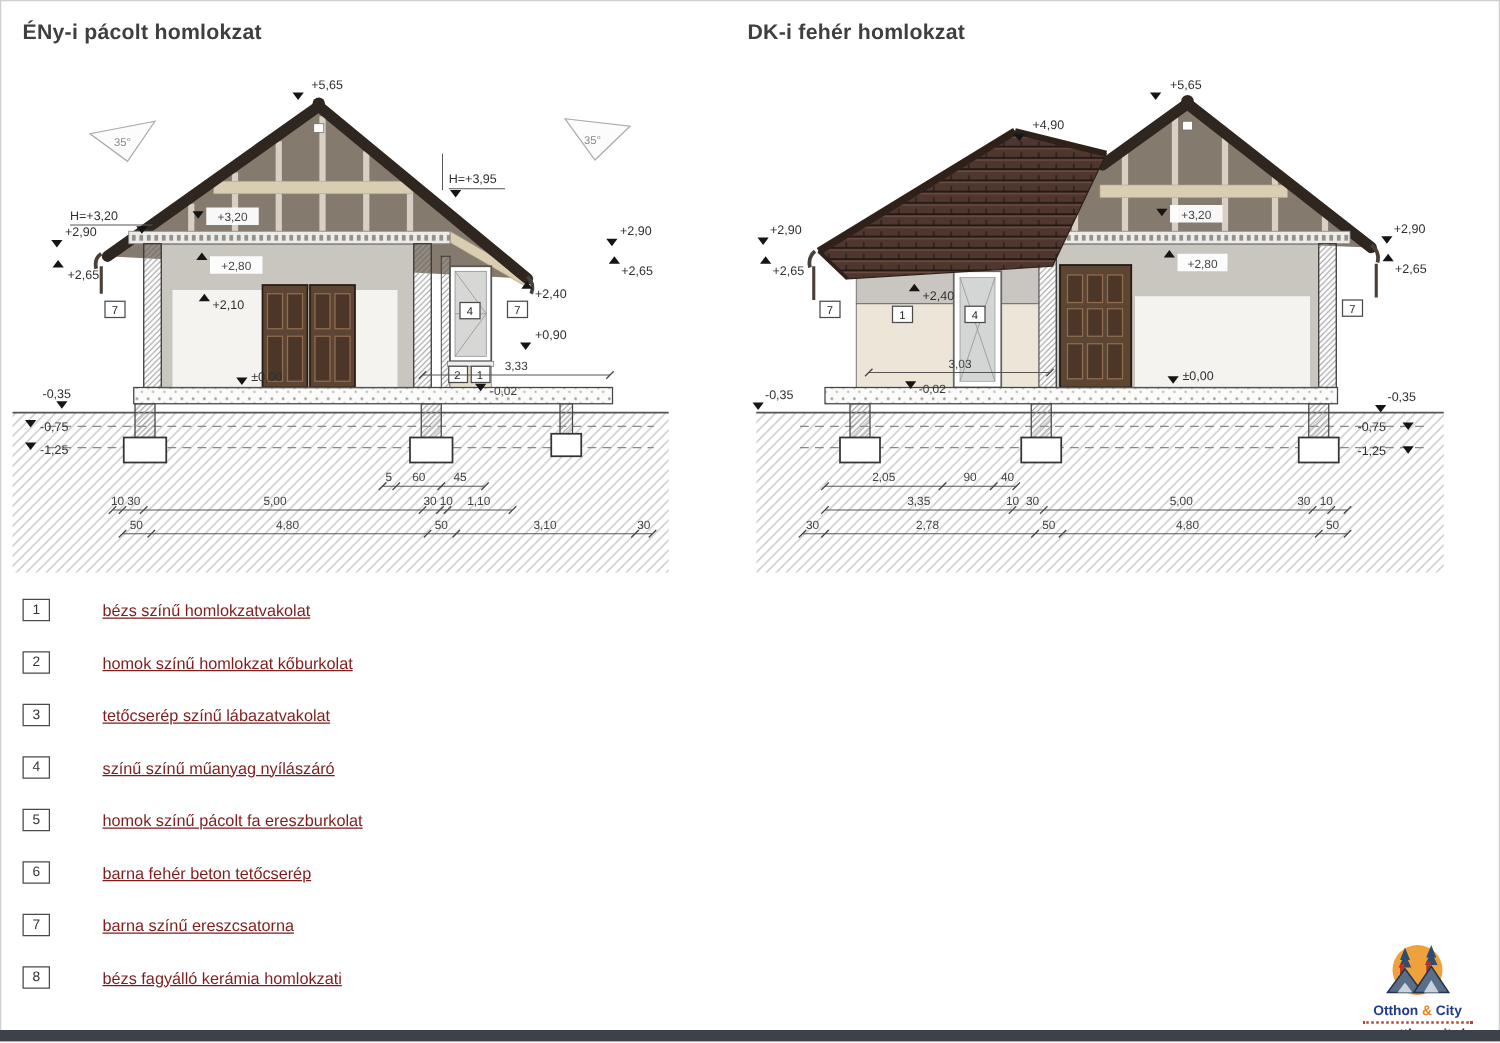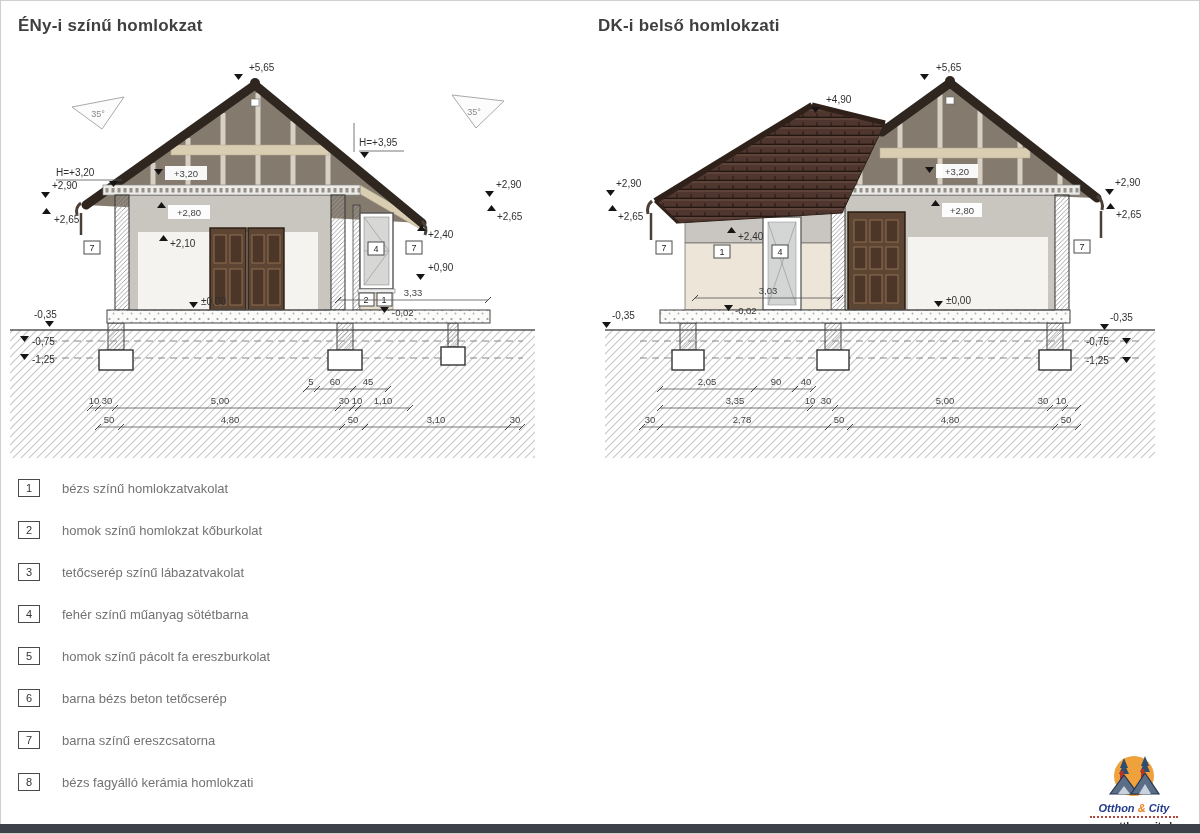--- a/index.html
+++ b/index.html
@@ -20,37 +20,37 @@
   .wbox{fill:#fff;opacity:.95;}
   .dimline{stroke:#555;stroke-width:.8;}
   .tick{stroke:#444;stroke-width:1;}
   .thin{stroke:#555;stroke-width:.8;fill:none;}
   
   #legend{position:absolute;left:18px;top:476px;width:520px;}
   .lrow{display:flex;align-items:center;height:24px;margin-bottom:18px;}
   .lbox{width:20px;height:16px;border:1.3px solid #4a4a4a;background:#fff;
         display:flex;align-items:center;justify-content:center;
         font-size:11px;color:#333;flex:0 0 auto;}
-  .llab{margin-left:22px;font-size:13px;color:#737373;}
+  .llab{margin-left:42px;font-size:13px;color:#7f1d1d;text-decoration:underline;}
   
   #footer{position:absolute;right:10px;top:750px;width:112px;text-align:center;}
-  .brand{font-size:11px;font-weight:bold;color:#223a8c;line-height:12px;font-style:italic;}
+  .brand{font-size:11px;font-weight:bold;color:#223a8c;line-height:12px;}
   .brand .amp{color:#e8821e;}
   .tagline{margin:2px auto 2px auto;width:88px;border-top:2px dotted #b5453a;height:0;}
   .url{font-size:10.5px;font-weight:bold;color:#2e2e2e;}
   #bottombar{position:absolute;left:0;top:824px;width:1200px;height:9px;background:#3c414a;}
 </style>
 </head>
 <body>
 
 <div id="page">
   <div class="frame"></div>
 
-  <div class="title" id="title-left">ÉNy-i színű homlokzat</div>
-  <div class="title" id="title-right">DK-i belső homlokzati</div>
+  <div class="title" id="title-left">ÉNy-i pácolt homlokzat</div>
+  <div class="title" id="title-right">DK-i fehér homlokzat</div>
 
   <svg class="draw" style="left:8px;top:55px" width="560" height="410" viewBox="0 0 560 410">
     <defs>
       <pattern id="gndL" width="8" height="8" patternUnits="userSpaceOnUse">
         <path d="M-1,1 L1,-1 M0,8 L8,0 M7,9 L9,7" stroke="#c6c6c6" stroke-width="1.1" fill="none"></path>
       </pattern>
       <pattern id="walL" width="4.5" height="4.5" patternUnits="userSpaceOnUse">
         <path d="M-0.5,0.5 L0.5,-0.5 M0,4.5 L4.5,0 M4,5 L5,4" stroke="#9b9b9b" stroke-width="0.9" fill="none"></path>
       </pattern>
       <pattern id="slbL" width="9" height="9" patternUnits="userSpaceOnUse">
@@ -493,29 +493,29 @@
     <div class="lrow">
       <div class="lbox">2</div>
       <div class="llab">homok színű homlokzat kőburkolat</div>
     </div>
     <div class="lrow">
       <div class="lbox">3</div>
       <div class="llab">tetőcserép színű lábazatvakolat</div>
     </div>
     <div class="lrow">
       <div class="lbox">4</div>
-      <div class="llab">fehér színű műanyag sötétbarna</div>
+      <div class="llab">színű színű műanyag nyílászáró</div>
     </div>
     <div class="lrow">
       <div class="lbox">5</div>
       <div class="llab">homok színű pácolt fa ereszburkolat</div>
     </div>
     <div class="lrow">
       <div class="lbox">6</div>
-      <div class="llab">barna bézs beton tetőcserép</div>
+      <div class="llab">barna fehér beton tetőcserép</div>
     </div>
     <div class="lrow">
       <div class="lbox">7</div>
       <div class="llab">barna színű ereszcsatorna</div>
     </div>
     <div class="lrow">
       <div class="lbox">8</div>
       <div class="llab">bézs fagyálló kerámia homlokzati</div>
     </div>
   </div>

